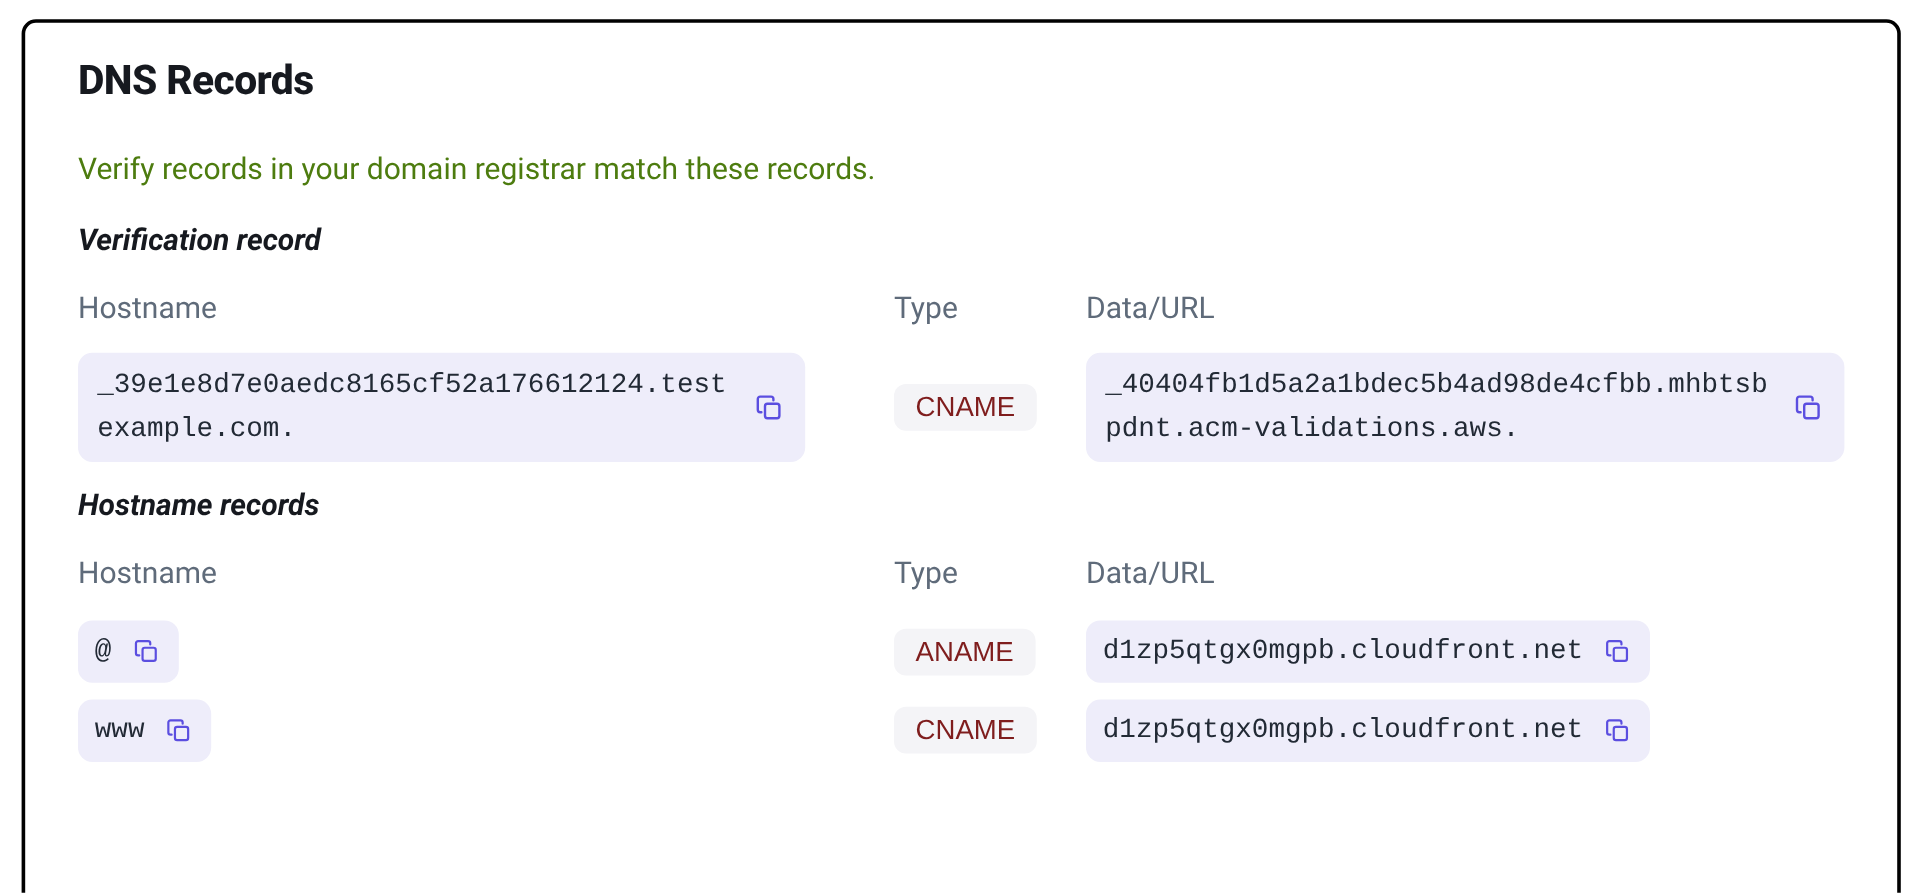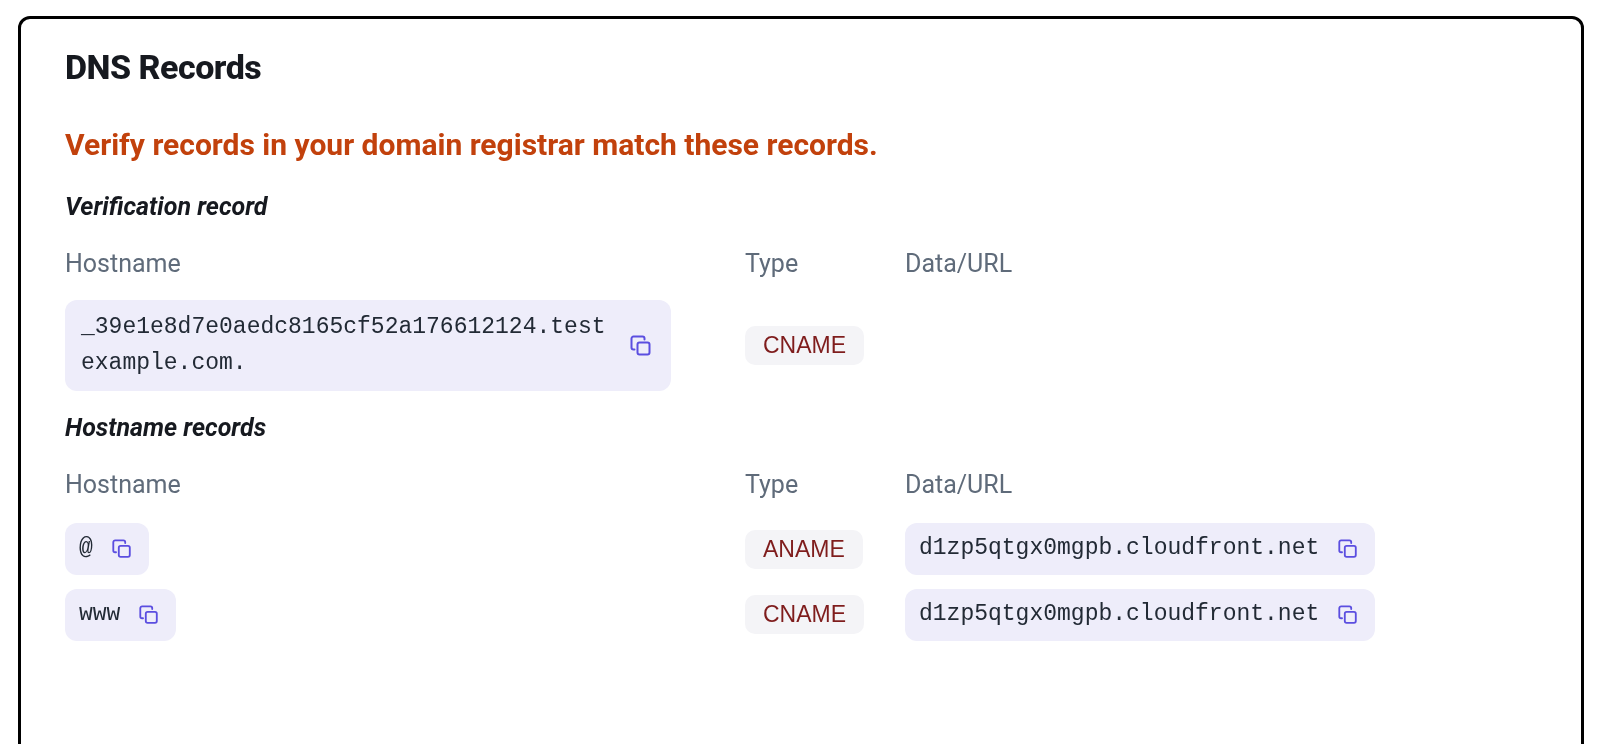--- a/index.html
+++ b/index.html
@@ -21,24 +21,24 @@
     overflow: hidden;
   }
   .page-title {
     font-size: 34px;
     font-weight: 800;
     color: #16191f;
     margin: 4px 0 40px 0;
     letter-spacing: -0.5px;
   }
   .page-desc {
-    font-size: 30px;
-    color: #c2410c;
+    font-size: 25px;
+    color: #4d7c0f;
     margin: 0 0 30px 0;
-    font-weight: 700;
+    font-weight: 400;
   }
   .section-label {
     font-size: 25px;
     font-weight: 700;
     color: #16191f;
     margin: 0 0 28px 0;
     font-style: italic;
   }
   .row {
     display: flex;
@@ -138,20 +138,33 @@
               </svg>
           </span>
         </span>
       </span>
     </div>
     <div class="col col-type">
       <span class="type-pill">
         <span class="type-text">CNAME</span>
       </span>
     </div>
+    <div class="col col-data">
+      <span class="pill pill-verif-data">
+        <span class="pill-text">_40404fb1d5a2a1bdec5b4ad98de4cfbb.mhbtsbpdnt.acm-validations.aws.</span>
+        <span class="copy-btn">
+          <span>
+            <svg width="24" height="24" viewBox="0 0 24 24" fill="none" stroke="currentColor" stroke-width="2" stroke-linecap="round" stroke-linejoin="round">
+                <rect x="8.5" y="8.5" width="12" height="12" rx="2"></rect>
+                <path d="M5.5 15.5h-1a2 2 0 0 1-2-2v-9a2 2 0 0 1 2-2h9a2 2 0 0 1 2 2v1"></path>
+              </svg>
+          </span>
+        </span>
+      </span>
+    </div>
   </div>
 
   <div class="section-label">Hostname records</div>
 
   <div class="row header-row">
     <div class="col col-host">Hostname</div>
     <div class="col col-type">Type</div>
     <div class="col col-data">Data/URL</div>
   </div>
 

